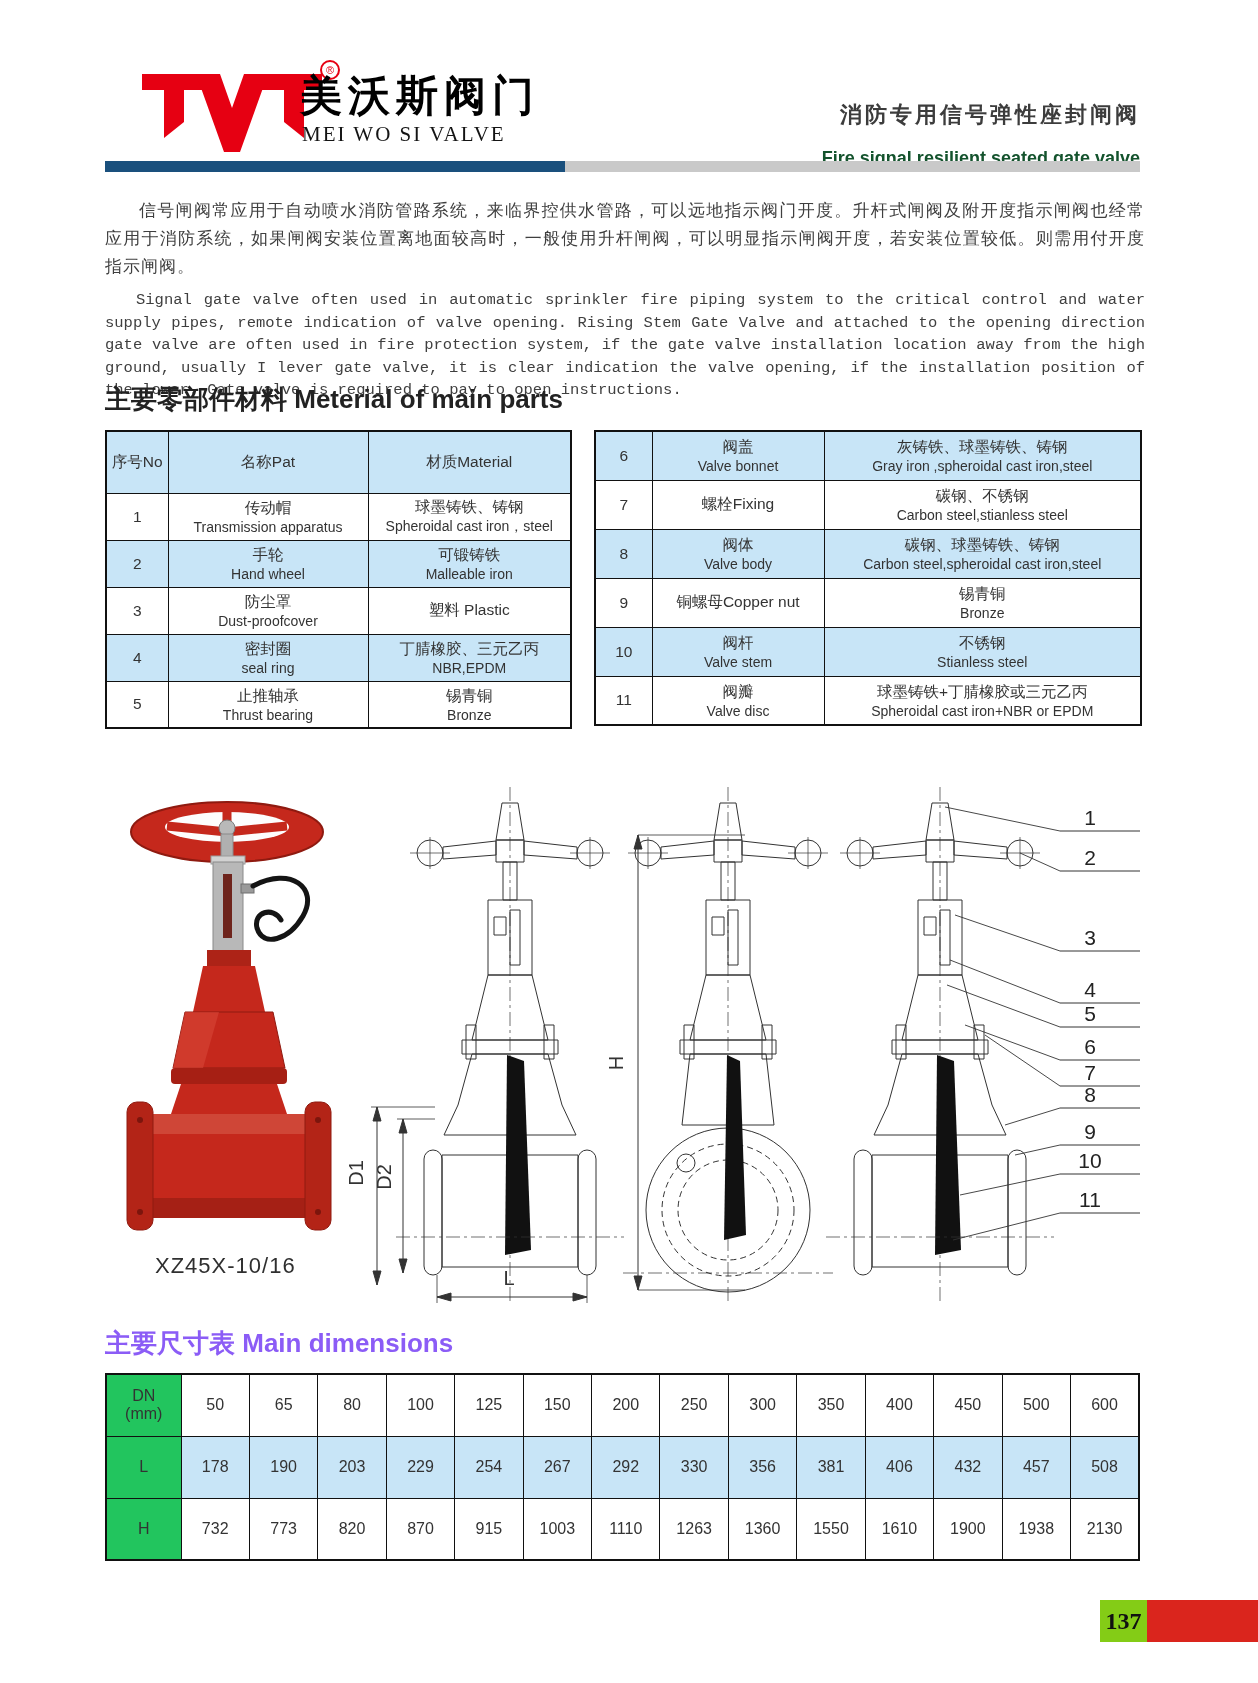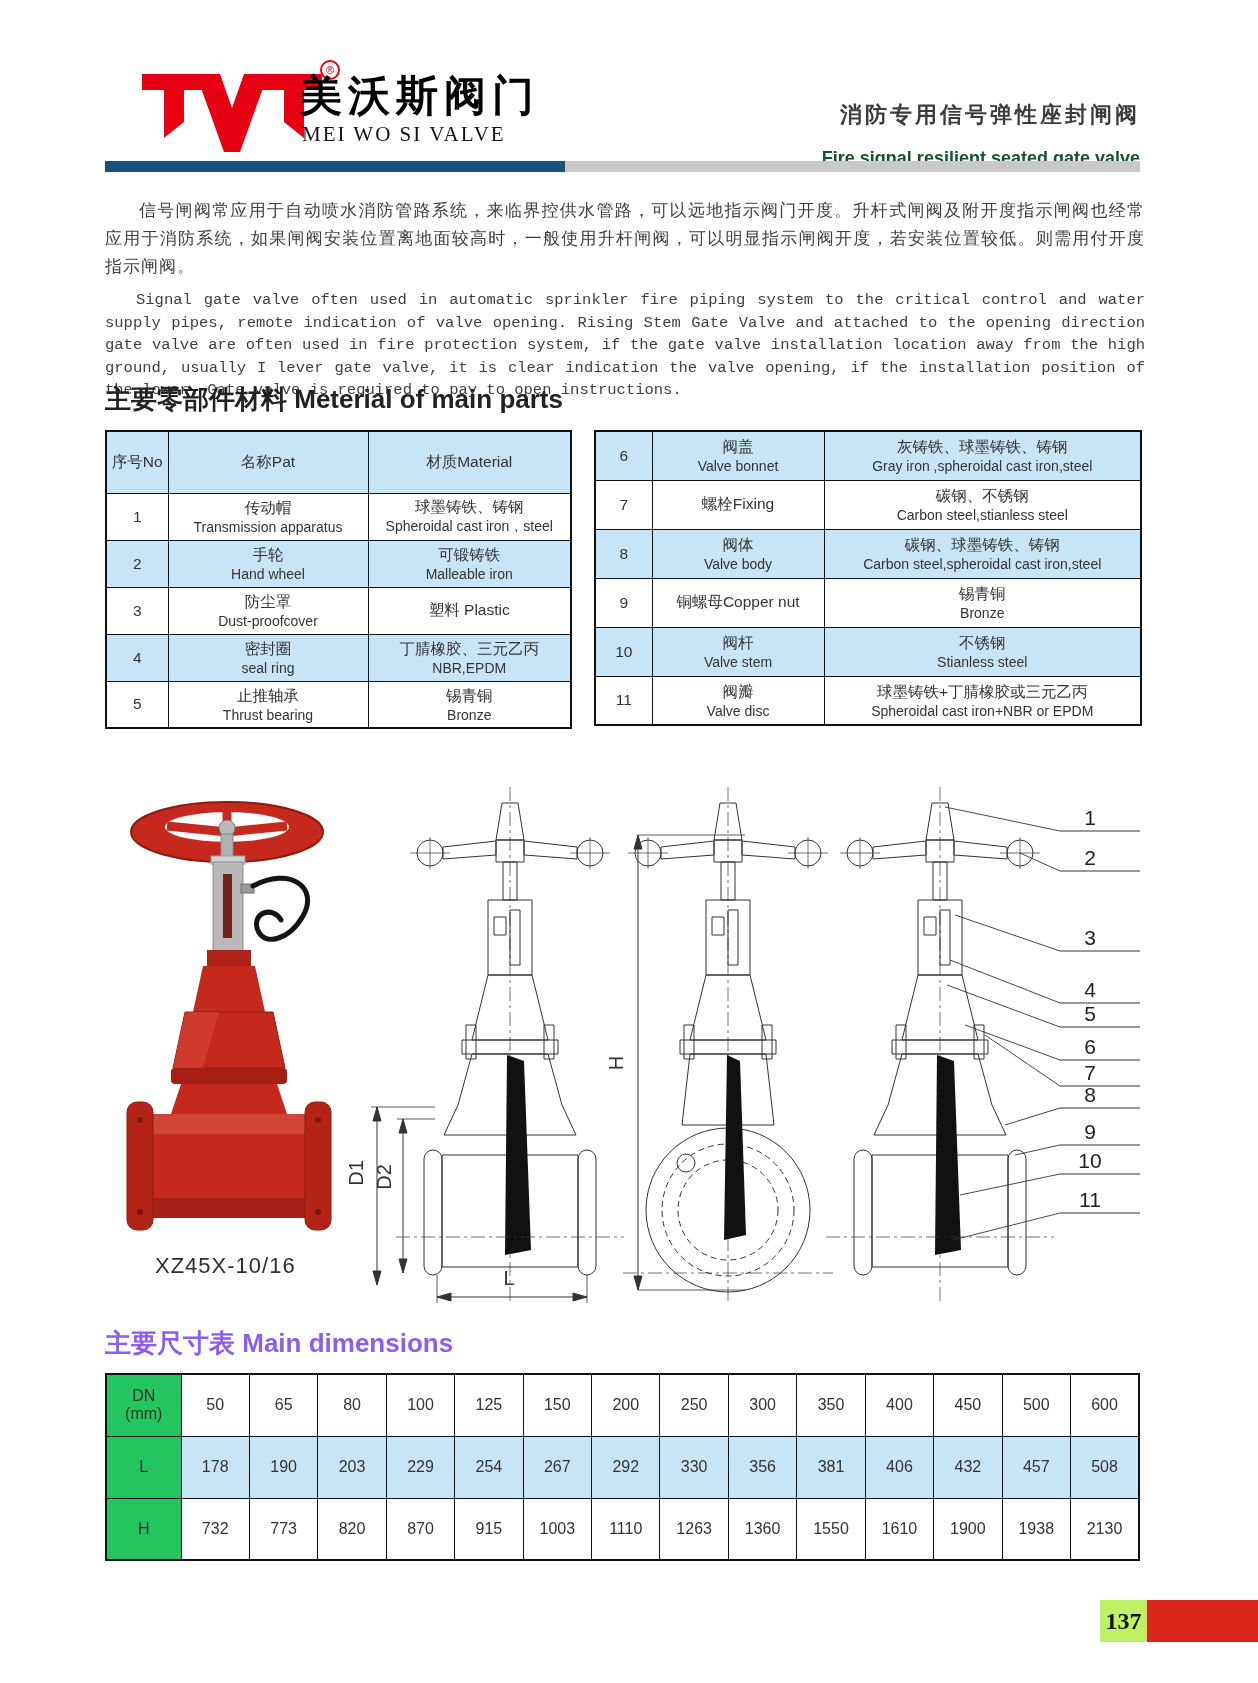--- a/index.html
+++ b/index.html
@@ -62,21 +62,21 @@
     { vector-effect:non-scaling-stroke; }
   
   .dims { position:absolute; left:105px; top:1326px; width:1040px; }
   .dims h2 { font-size:26px; font-weight:bold; color:#8b5cf6; }
   table.dims-t { border-collapse:collapse; border:2px solid #111; width:1035px; table-layout:fixed; margin-top:12px; }
   table.dims-t td { border:1px solid #111; text-align:center; vertical-align:middle; height:62px; font-size:16px; color:#333; }
   table.dims-t td.rowhdr { background:#22c55e; width:75px; font-size:16px; }
   
   .footer { position:absolute; left:1100px; top:1600px; height:42px; display:flex; }
   .page-num {
-    width:47px; height:42px; background:#bef264; color:#111;
+    width:47px; height:42px; background:#84cc16; color:#111;
     font-family:"Liberation Serif", serif; font-weight:bold; font-size:24px;
     display:flex; align-items:center; justify-content:center;
   }
   .red-block { width:111px; height:42px; background:#da251d; }
 </style>
 </head>
 <body>
 
 <div class="page">
 

